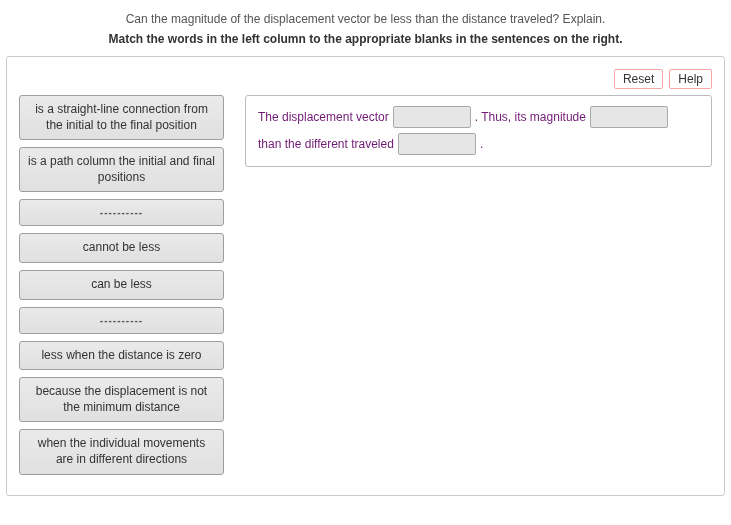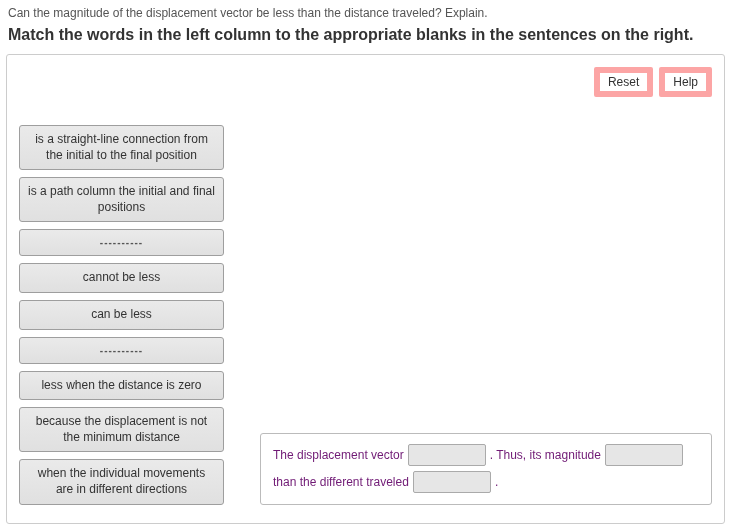--- a/index.html
+++ b/index.html
@@ -4,51 +4,52 @@
 <style>
   * { box-sizing: border-box; margin: 0; padding: 0; }
   body {
     font-family: "Helvetica Neue", Helvetica, Arial, sans-serif;
     font-size: 12px;
     color: #333;
     background: #fff;
     width: 731px;
   }
   .header-area {
-    padding: 6px 8px 10px 8px;
+    padding: 12px 8px 10px 8px;
+    text-align: center;
   }
   .q-text { color: #555; font-size: 12px; margin-bottom: 6px; }
-  .instr { font-weight: bold; font-size: 16px; color: #333; }
+  .instr { font-weight: bold; font-size: 12px; color: #333; }
   .panel {
     border: 1px solid #ccc;
     border-radius: 3px;
     margin: 0 6px 6px 6px;
     padding: 14px 12px 18px 12px;
     position: relative;
     min-height: 440px;
   }
   .toolbar {
     position: absolute;
     top: 12px; right: 12px;
     display: flex; gap: 6px;
   }
   .btn {
-    border: 6px solid #fca5a5;
+    border: 1px solid #fca5a5;
     background: #fff;
     padding: 2px 8px;
     font-size: 12px;
     cursor: pointer;
     border-radius: 2px;
     color: #333;
   }
   .content {
     display: flex;
-    margin-top: 56px;
-    gap: 36px;
-    align-items: flex-end;
+    margin-top: 24px;
+    gap: 21px;
+    align-items: flex-start;
   }
   .bank {
     width: 205px;
     display: flex;
     flex-direction: column;
     gap: 7px;
   }
   .tile {
     background: linear-gradient(#eaeaea,#e0e0e0);
     border: 1px solid #9e9e9e;

